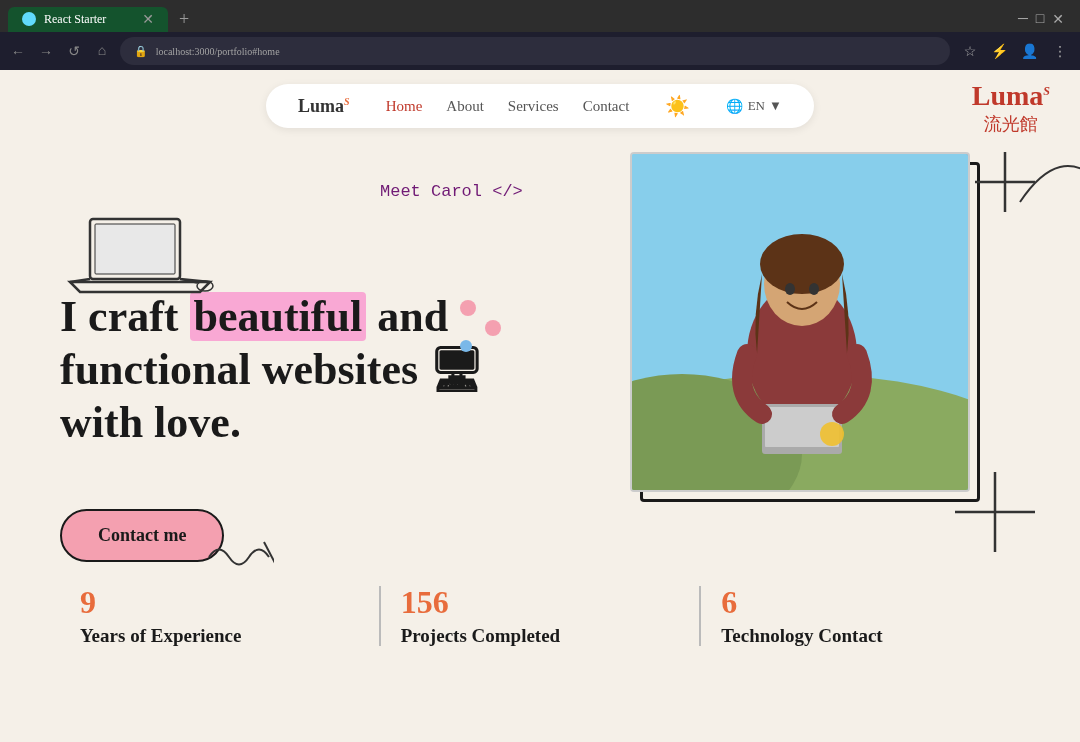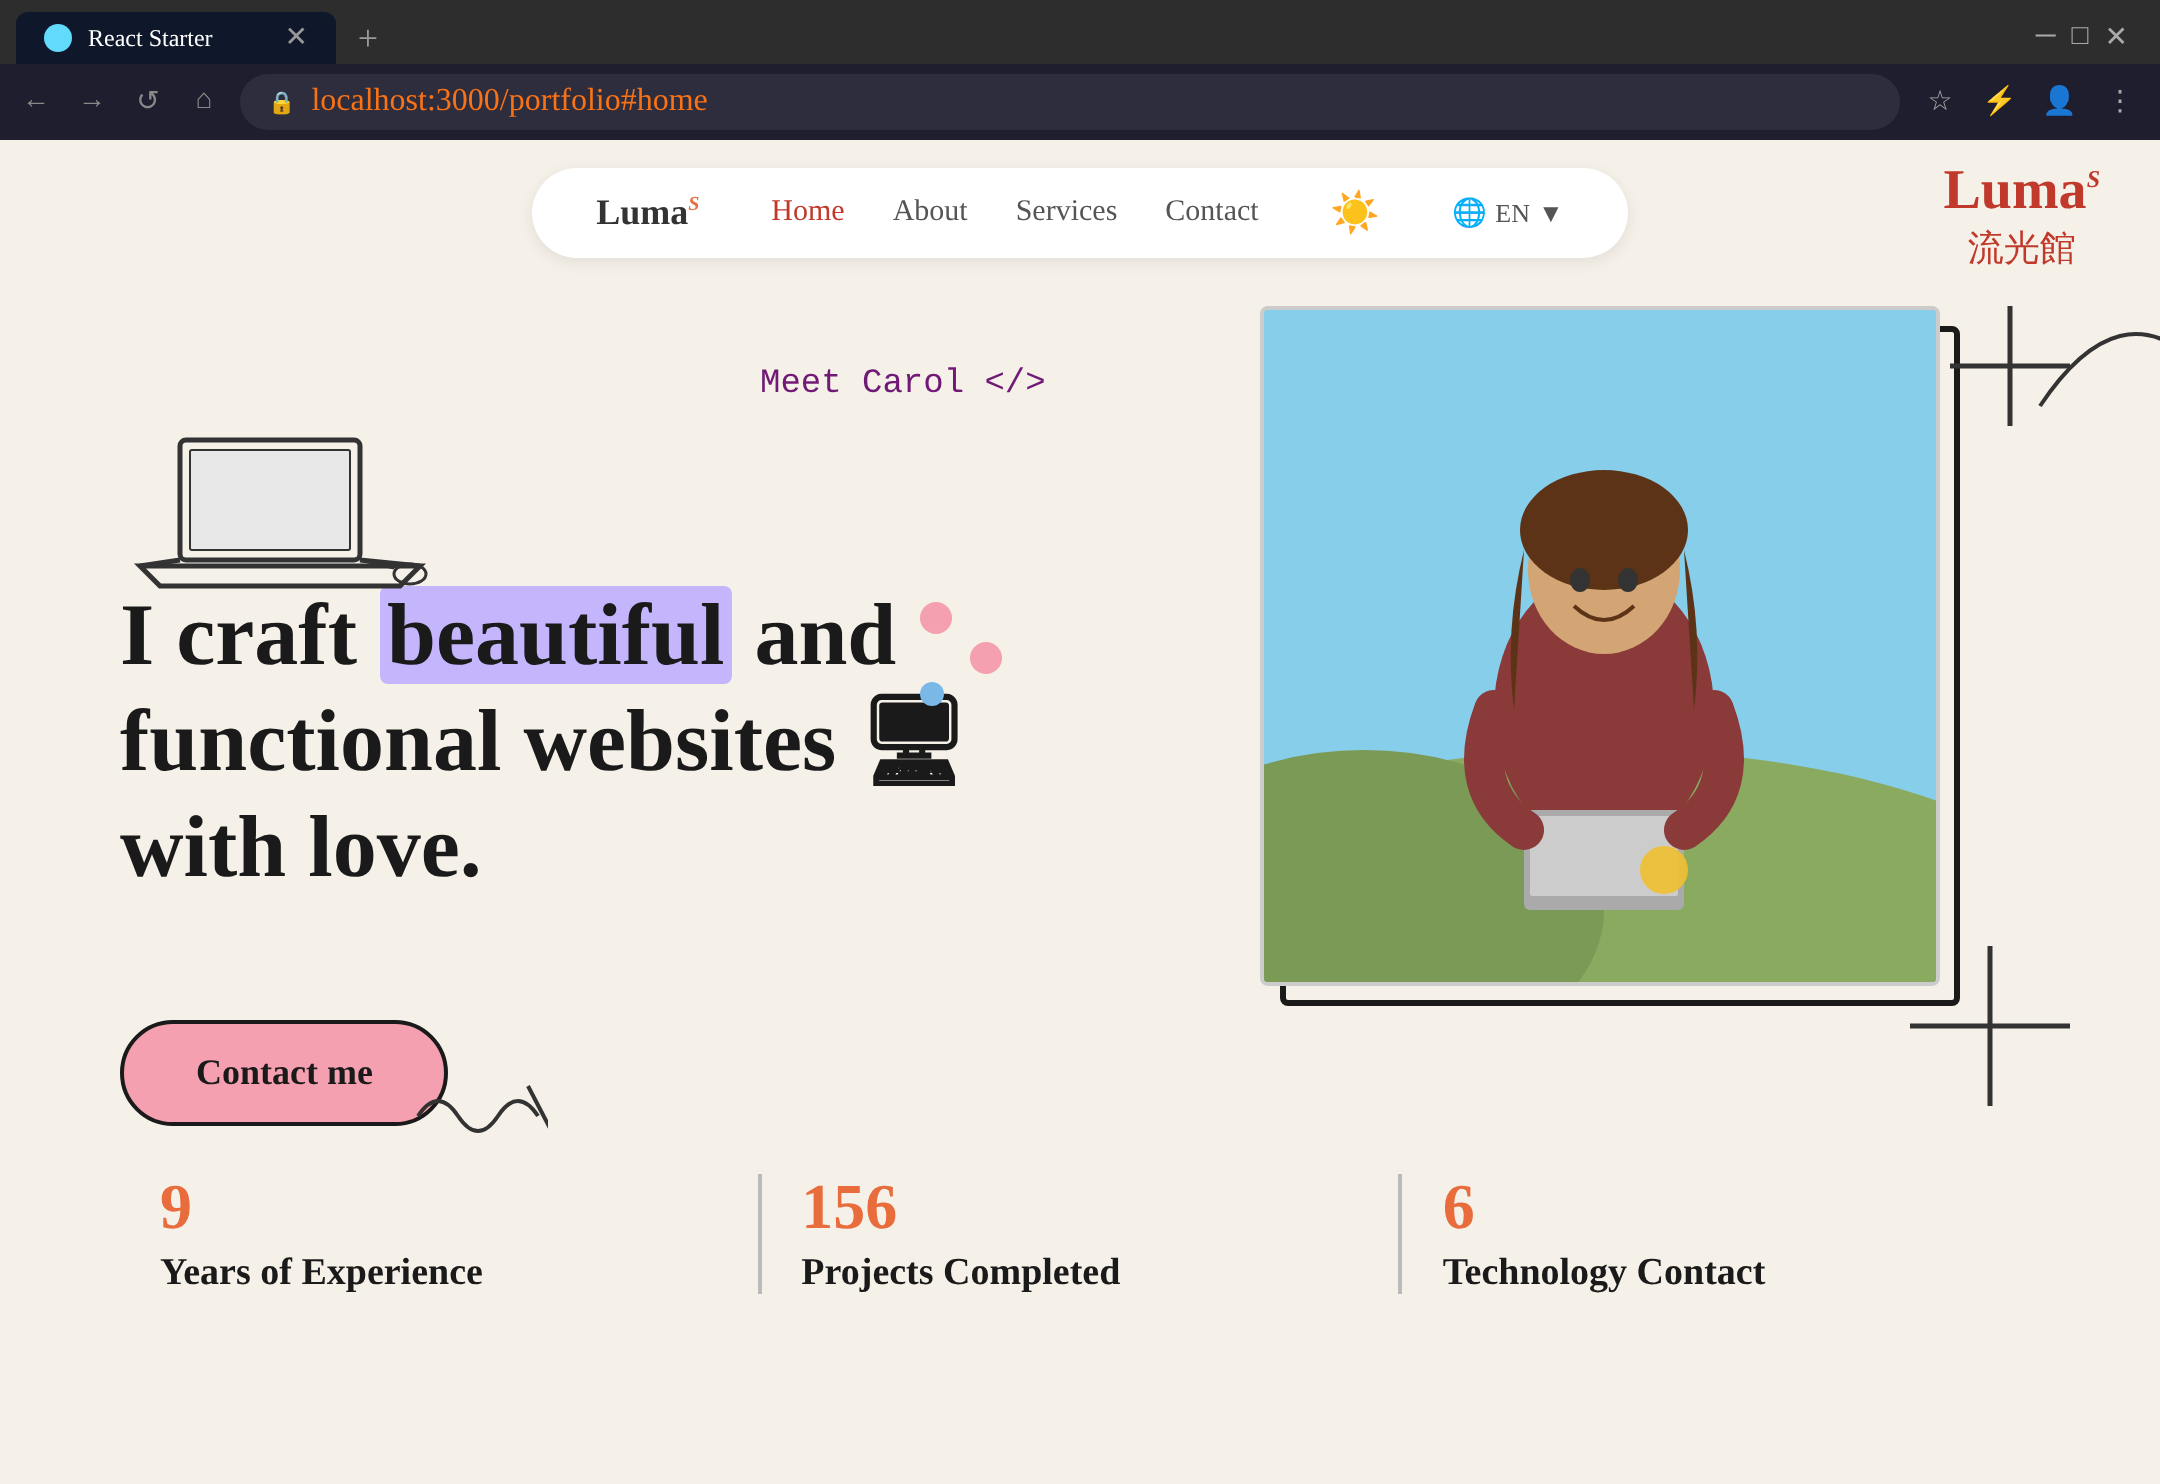--- a/index.html
+++ b/index.html
@@ -36,21 +36,21 @@
       display: flex;
       align-items: center;
       gap: 8px;
       color: #ccc;
       font-size: 12px;
       min-width: 160px;
       position: relative;
     }
 
     .browser-tab.active {
-      background: #0f172a;
+      background: #14532d;
       color: #fff;
     }
 
     .tab-favicon {
       width: 14px;
       height: 14px;
       background: #61dafb;
       border-radius: 50%;
       display: inline-block;
     }
@@ -99,21 +99,21 @@
       border-radius: 16px;
       padding: 4px 14px;
       display: flex;
       align-items: center;
       gap: 8px;
       color: #ccc;
       font-size: 12px;
       height: 28px;
     }
 
-    .address-text { color: #f97316; font-size: 16px; }
+    .address-text { color: #a3a3a3; font-size: 10px; }
 
     .browser-actions {
       display: flex;
       gap: 6px;
       align-items: center;
     }
 
     .browser-icon-btn {
       width: 24px;
       height: 24px;
@@ -248,21 +248,21 @@
       margin-top: 90px;
       font-size: 44px;
       font-weight: bold;
       line-height: 1.2;
       color: #1a1a1a;
       font-family: Georgia, serif;
       max-width: 480px;
     }
 
     .hero-text .highlight {
-      background: #c4b5fd;
+      background: #f9a8d4;
       border-radius: 4px;
       padding: 0 4px;
     }
 
     
     .contact-btn {
       display: inline-block;
       background: #f4a0b0;
       border: 2px solid #1a1a1a;
       border-radius: 50px;

